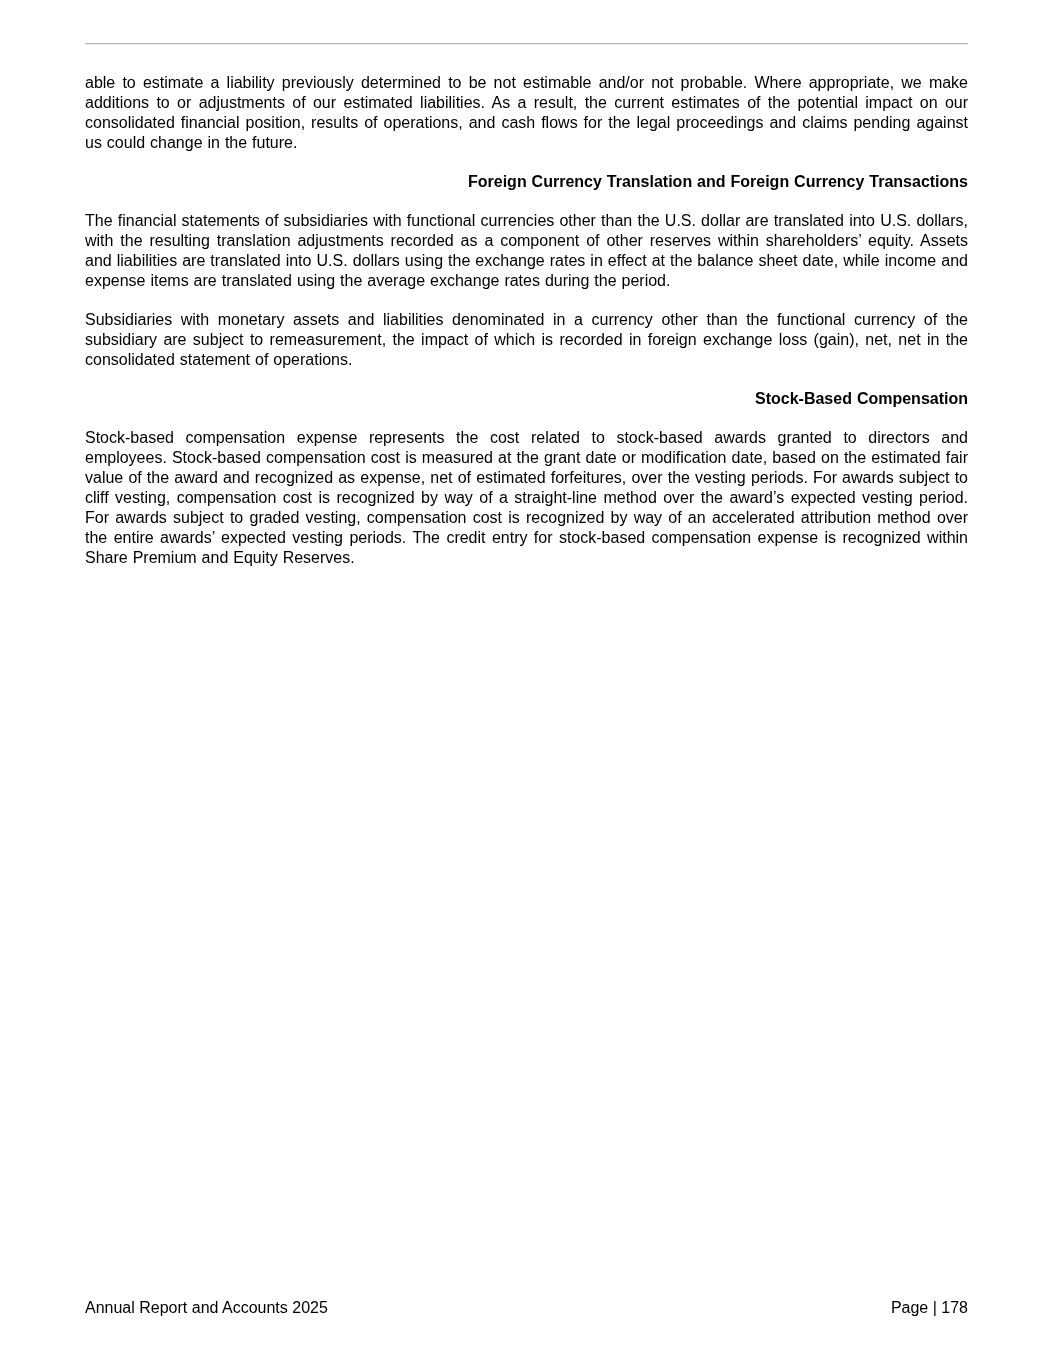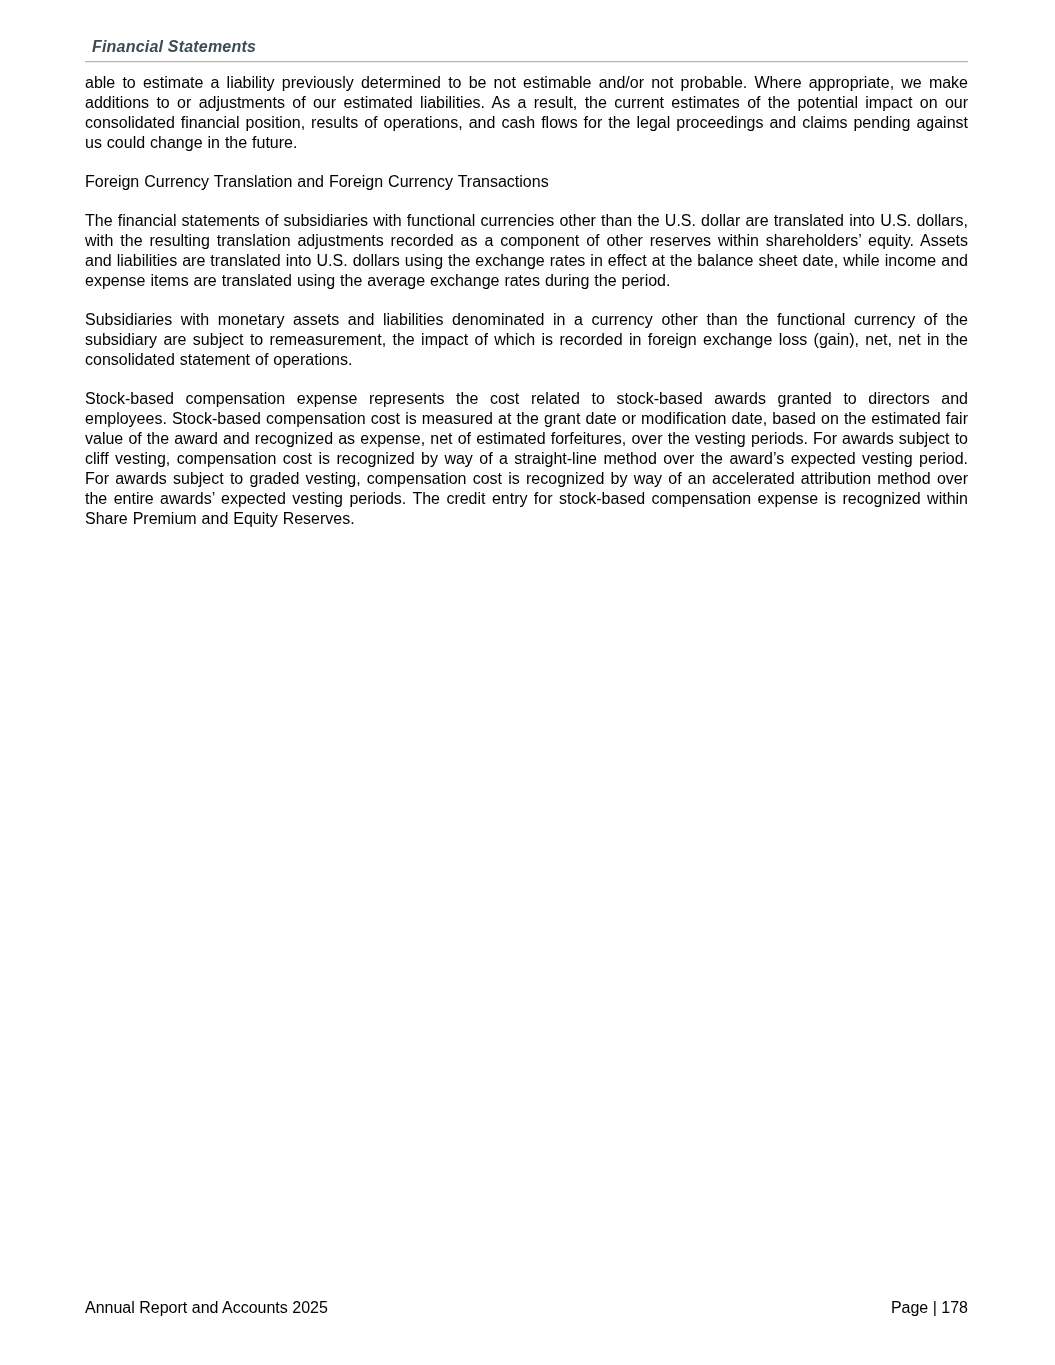--- a/index.html
+++ b/index.html
@@ -45,56 +45,56 @@
     font-size: 16px;
     line-height: 20px;
     text-align: justify;
     word-spacing: 0.5px;
   }
   .para {
     margin-bottom: 19px;
   }
   .subheading {
     font-size: 16px;
-    font-weight: normal;
+    font-weight: bold;
     line-height: 20px;
-    text-align: left;
+    text-align: right;
     margin-bottom: 19px;
   }
   .doc-footer {
     position: absolute;
     left: 85px;
     right: 87px;
     bottom: 48px;
     display: flex;
     justify-content: space-between;
     align-items: baseline;
     font-size: 16px;
     line-height: 18px;
   }
 </style>
 </head>
 <body>
 
 <div class="page">
 
   <div class="doc-header">
-    <div class="doc-title">Financial Statements</div>
     <div class="header-rule"></div>
   </div>
 
   <div class="content">
     <p class="para">able to estimate a liability previously determined to be not estimable and/or not probable. Where appropriate, we make additions to or adjustments of our estimated liabilities. As a result, the current estimates of the potential impact on our consolidated financial position, results of operations, and cash flows for the legal proceedings and claims pending against us could change in the future.</p>
 
     <h2 class="subheading">Foreign Currency Translation and Foreign Currency Transactions</h2>
 
     <p class="para">The financial statements of subsidiaries with functional currencies other than the U.S. dollar are translated into U.S. dollars, with the resulting translation adjustments recorded as a component of other reserves within shareholders’ equity. Assets and liabilities are translated into U.S. dollars using the exchange rates in effect at the balance sheet date, while income and expense items are translated using the average exchange rates during the period.</p>
 
     <p class="para">Subsidiaries with monetary assets and liabilities denominated in a currency other than the functional currency of the subsidiary are subject to remeasurement, the impact of which is recorded in foreign exchange loss (gain), net, net in the consolidated statement of operations.</p>
 
+    <h2 class="subheading">Stock-Based Compensation</h2>
 
     <p class="para">Stock-based compensation expense represents the cost related to stock-based awards granted to directors and employees. Stock-based compensation cost is measured at the grant date or modification date, based on the estimated fair value of the award and recognized as expense, net of estimated forfeitures, over the vesting periods. For awards subject to cliff vesting, compensation cost is recognized by way of a straight-line method over the award’s expected vesting period. For awards subject to graded vesting, compensation cost is recognized by way of an accelerated attribution method over the entire awards’ expected vesting periods. The credit entry for stock-based compensation expense is recognized within Share Premium and Equity Reserves.</p>
   </div>
 
   <div class="doc-footer">
     <span>Annual Report and Accounts 2025</span>
     <span>Page | 178</span>
   </div>
 
 </div>

